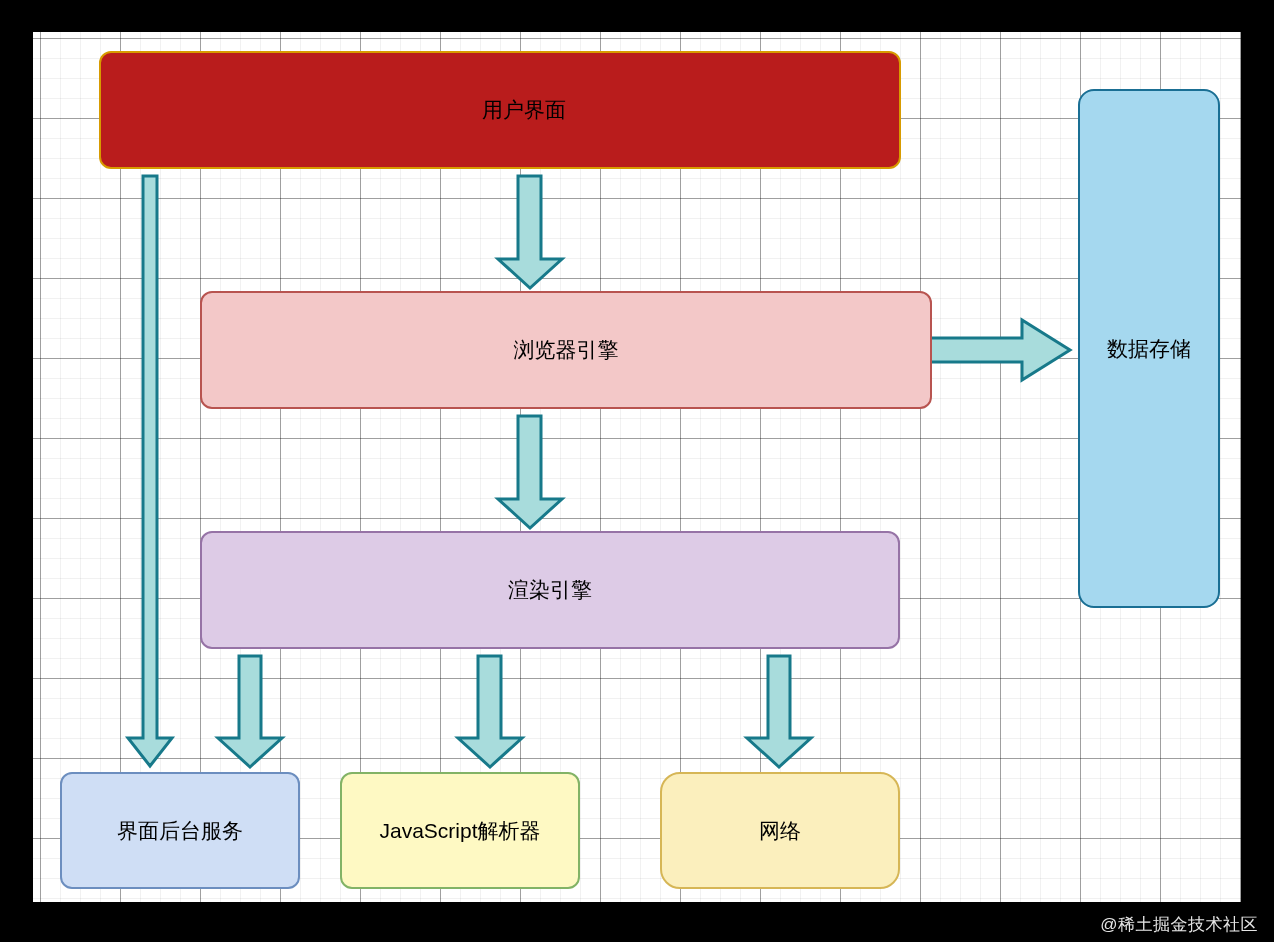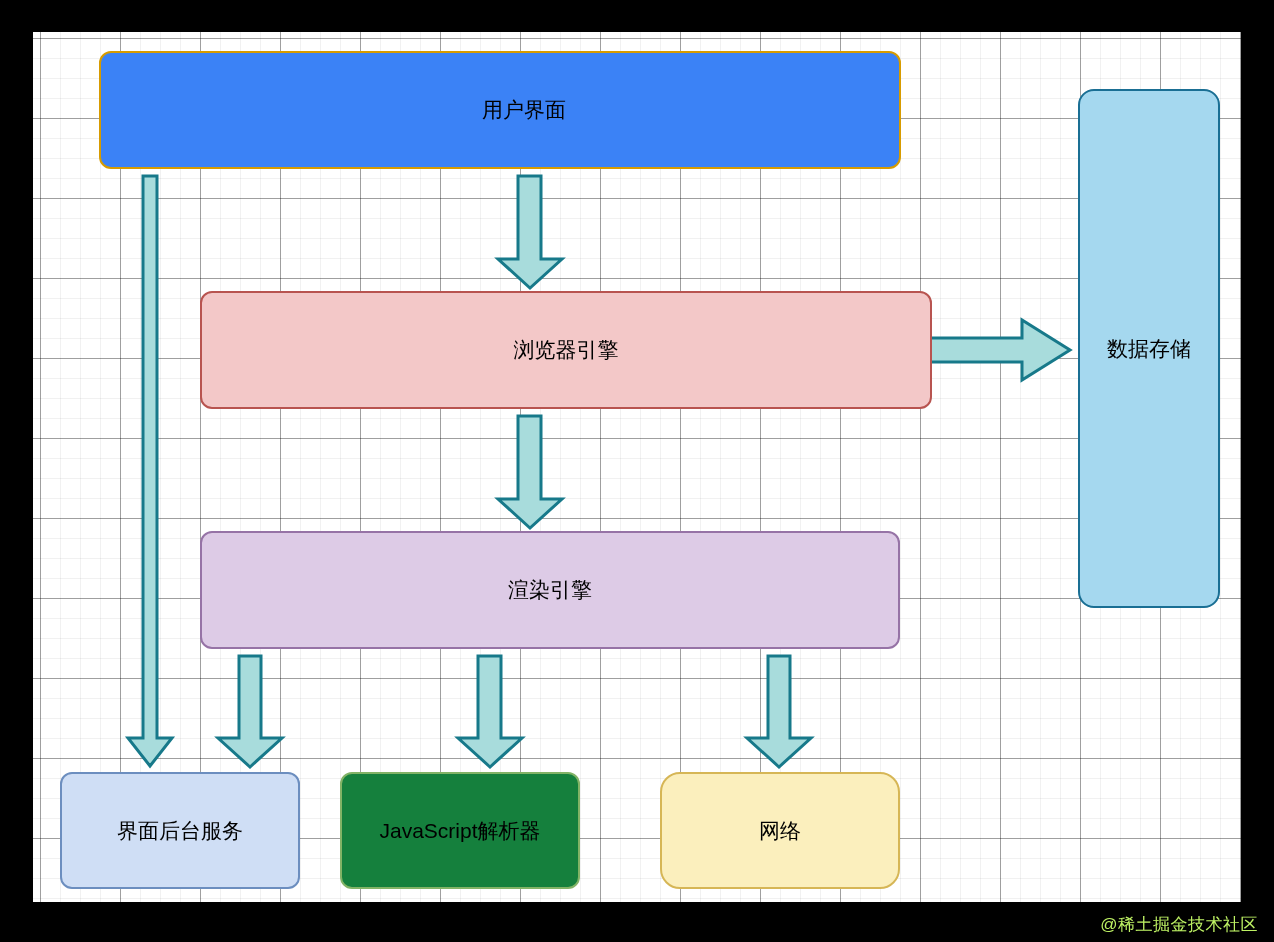--- a/index.html
+++ b/index.html
@@ -51,21 +51,21 @@
     align-items: center;
     justify-content: center;
     text-align: center;
     color: #000000;
     font-size: 21px;
     line-height: 1.3;
     border-style: solid;
   }
   .node-ui {
     left: 99px; top: 51px; width: 802px; height: 118px;
-    background: #3b82f6;
+    background: #b91c1c;
     border: 2px solid #d79b00;
     border-radius: 12px;
     padding-left: 48px;
   }
   .node-engine {
     left: 200px; top: 291px; width: 732px; height: 118px;
     background: #f3c8c8;
     border: 2px solid #b85450;
     border-radius: 12px;
   }
@@ -76,41 +76,41 @@
     border-radius: 12px;
   }
   .node-backend {
     left: 60px; top: 772px; width: 240px; height: 117px;
     background: #cfdef5;
     border: 2px solid #6c8ebf;
     border-radius: 12px;
   }
   .node-js {
     left: 340px; top: 772px; width: 240px; height: 117px;
-    background: #15803d;
+    background: #fef9c3;
     border: 2px solid #82b366;
     border-radius: 12px;
   }
   .node-network {
     left: 660px; top: 772px; width: 240px; height: 117px;
     background: #fbefbd;
     border: 2px solid #d6b656;
     border-radius: 20px;
   }
   .node-storage {
     left: 1078px; top: 89px; width: 142px; height: 519px;
     background: #a5d8ef;
     border: 2px solid #1a6f94;
     border-radius: 16px;
   }
   .watermark {
     position: absolute;
     right: 16px;
     bottom: 6px;
-    color: #bef264;
+    color: #e5e5e5;
     font-size: 17px;
     letter-spacing: 0.5px;
     white-space: nowrap;
   }
 </style>
 </head>
 <body>
 
 <div id="screen">
 

